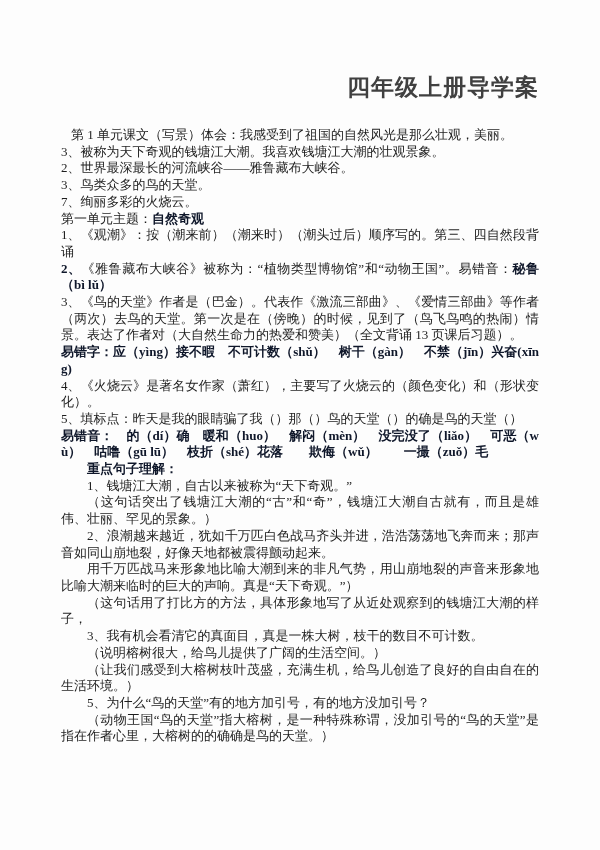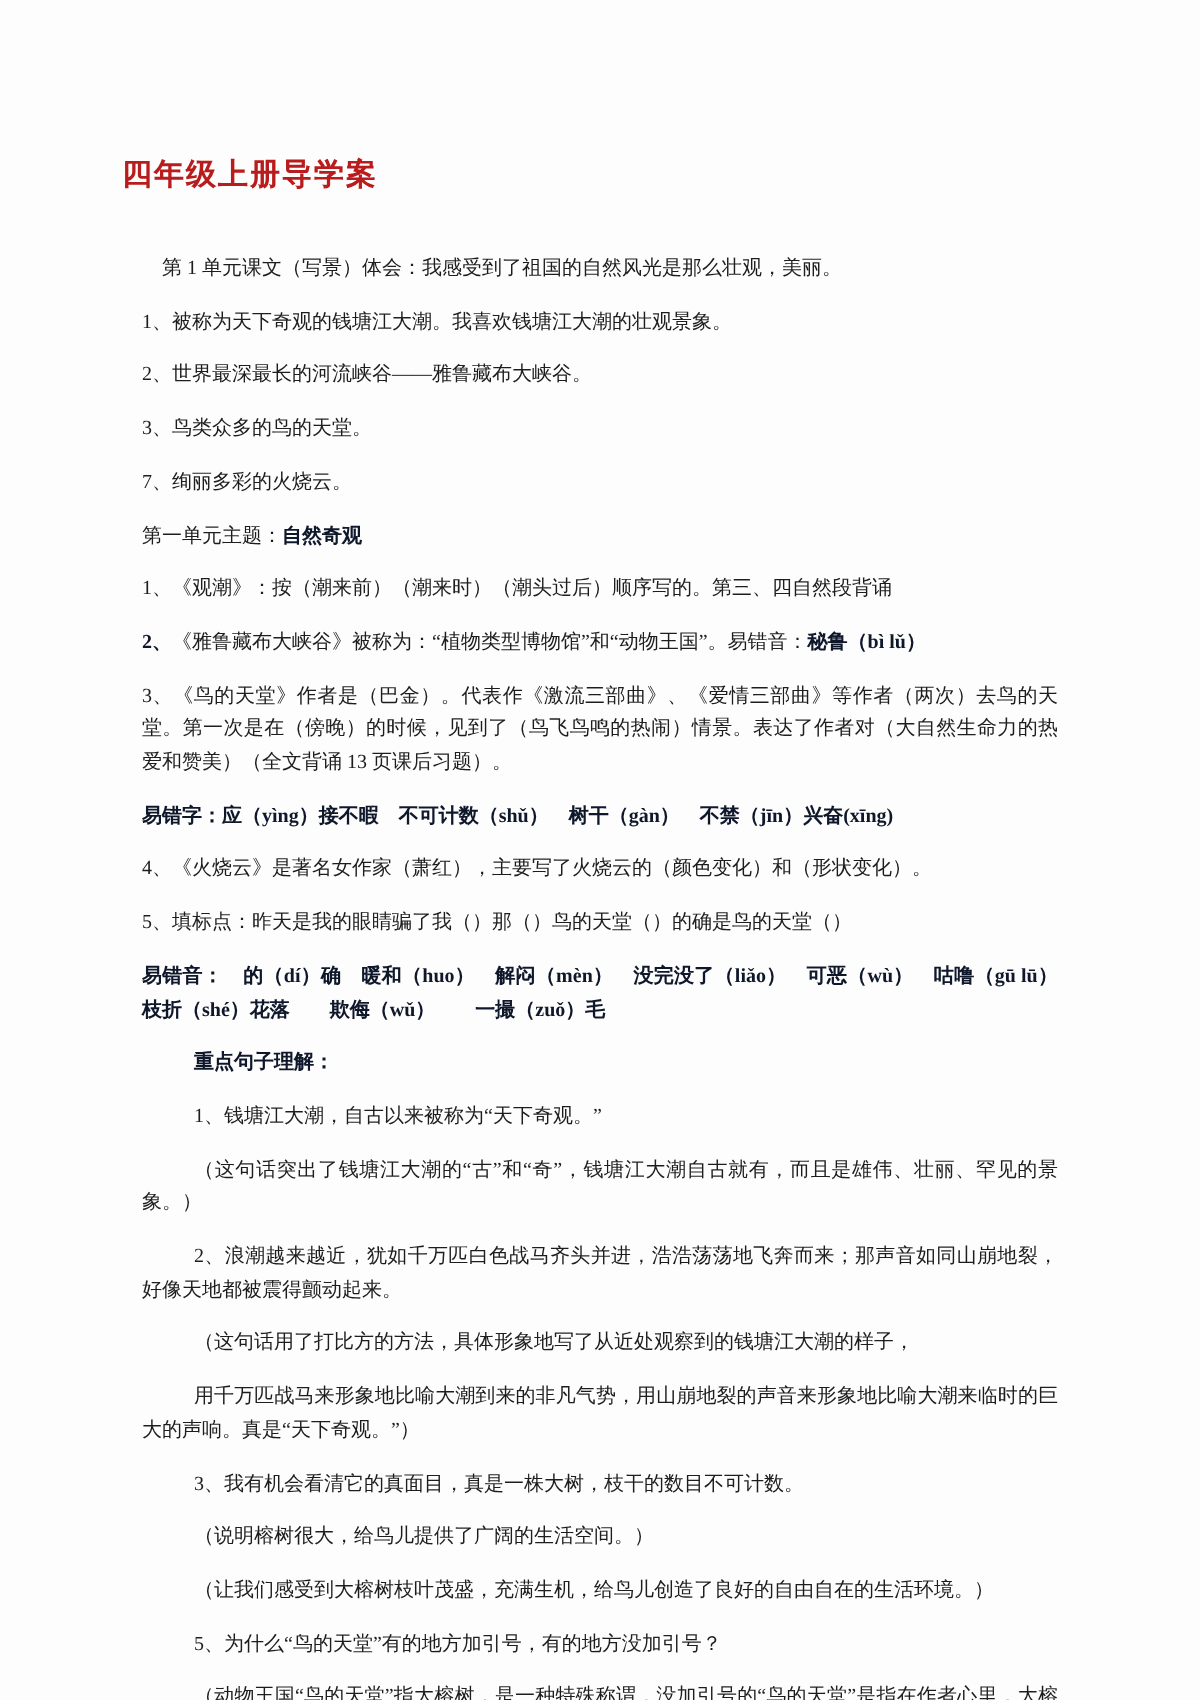--- a/index.html
+++ b/index.html
@@ -10,62 +10,62 @@
     color: #1d1d1d;
     overflow: hidden;
   }
   .page {
     box-sizing: border-box;
     width: 600px; height: 850px;
     padding: 76px 61px 0 61px;
   }
   h1.doc-title {
     margin: 0 0 27px 0;
-    font-size: 15px;
+    font-size: 23px;
     line-height: 24px;
     font-weight: bold;
-    text-align: left;
-    color: #b91c1c;
+    text-align: right;
+    color: #404040;
     letter-spacing: 1px;
   }
   .doc-body p.para {
-    margin: 10px;
-    font-size: 10px;
+    margin: 0;
+    font-size: 13px;
     line-height: 16.7px;
     text-align: justify;
     word-break: break-all;
   }
   .doc-body p.ind-small { text-indent: 10px; }
   .doc-body p.ind-para  { text-indent: 26px; }
   .doc-body span.b { font-weight: bold; color: #0f172a; }
 </style>
 </head>
 <body>
 
 <div class="page">
   <h1 class="doc-title">四年级上册导学案</h1>
   <div class="doc-body">
       <p class="para ind-small"><span>第 1 单元课文（写景）体会：我感受到了祖国的自然风光是那么壮观，美丽。</span></p>
-      <p class="para"><span>1、被称为天下奇观的钱塘江大潮。我喜欢钱塘江大潮的壮观景象。</span></p>
+      <p class="para"><span>3、被称为天下奇观的钱塘江大潮。我喜欢钱塘江大潮的壮观景象。</span></p>
       <p class="para"><span>2、世界最深最长的河流峡谷——雅鲁藏布大峡谷。</span></p>
       <p class="para"><span>3、鸟类众多的鸟的天堂。</span></p>
       <p class="para"><span>7、绚丽多彩的火烧云。</span></p>
       <p class="para"><span>第一单元主题：</span><span class="b">自然奇观</span></p>
       <p class="para"><span>1、《观潮》：按（潮来前）（潮来时）（潮头过后）顺序写的。第三、四自然段背诵</span></p>
       <p class="para"><span class="b">2、</span><span>《雅鲁藏布大峡谷》被称为：“植物类型博物馆”和“动物王国”。易错音：</span><span class="b">秘鲁（bì lǔ）</span></p>
       <p class="para"><span>3、《鸟的天堂》作者是（巴金）。代表作《激流三部曲》、《爱情三部曲》等作者（两次）去鸟的天堂。第一次是在（傍晚）的时候，见到了（鸟飞鸟鸣的热闹）情景。表达了作者对（大自然生命力的热爱和赞美）（全文背诵 13 页课后习题）。</span></p>
       <p class="para"><span class="b">易错字：应（yìng）接不暇　不可计数（shǔ）　树干（gàn）　不禁（jīn）兴奋(xīng)</span></p>
       <p class="para"><span>4、《火烧云》是著名女作家（萧红），主要写了火烧云的（颜色变化）和（形状变化）。</span></p>
       <p class="para"><span>5、填标点：昨天是我的眼睛骗了我（）那（）鸟的天堂（）的确是鸟的天堂（）</span></p>
       <p class="para"><span class="b">易错音：　的（dí）确　暖和（huo）　解闷（mèn）　没完没了（liǎo）　可恶（wù）　咕噜（gū lū）　枝折（shé）花落　　欺侮（wǔ）　　一撮（zuǒ）毛</span></p>
       <p class="para ind-para"><span class="b">重点句子理解：</span></p>
       <p class="para ind-para"><span>1、钱塘江大潮，自古以来被称为“天下奇观。”</span></p>
       <p class="para ind-para"><span>（这句话突出了钱塘江大潮的“古”和“奇”，钱塘江大潮自古就有，而且是雄伟、壮丽、罕见的景象。）</span></p>
       <p class="para ind-para"><span>2、浪潮越来越近，犹如千万匹白色战马齐头并进，浩浩荡荡地飞奔而来；那声音如同山崩地裂，好像天地都被震得颤动起来。</span></p>
+      <p class="para ind-para"><span>用千万匹战马来形象地比喻大潮到来的非凡气势，用山崩地裂的声音来形象地比喻大潮来临时的巨大的声响。真是“天下奇观。”）</span></p>
       <p class="para ind-para"><span>（这句话用了打比方的方法，具体形象地写了从近处观察到的钱塘江大潮的样子，</span></p>
-      <p class="para ind-para"><span>用千万匹战马来形象地比喻大潮到来的非凡气势，用山崩地裂的声音来形象地比喻大潮来临时的巨大的声响。真是“天下奇观。”）</span></p>
       <p class="para ind-para"><span>3、我有机会看清它的真面目，真是一株大树，枝干的数目不可计数。</span></p>
       <p class="para ind-para"><span>（说明榕树很大，给鸟儿提供了广阔的生活空间。）</span></p>
       <p class="para ind-para"><span>（让我们感受到大榕树枝叶茂盛，充满生机，给鸟儿创造了良好的自由自在的生活环境。）</span></p>
       <p class="para ind-para"><span>5、为什么“鸟的天堂”有的地方加引号，有的地方没加引号？</span></p>
       <p class="para ind-para"><span>（动物王国“鸟的天堂”指大榕树，是一种特殊称谓，没加引号的“鸟的天堂”是指在作者心里，大榕树的的确确是鸟的天堂。）</span></p>
     </div>
 </div>
 
 </body></html>

